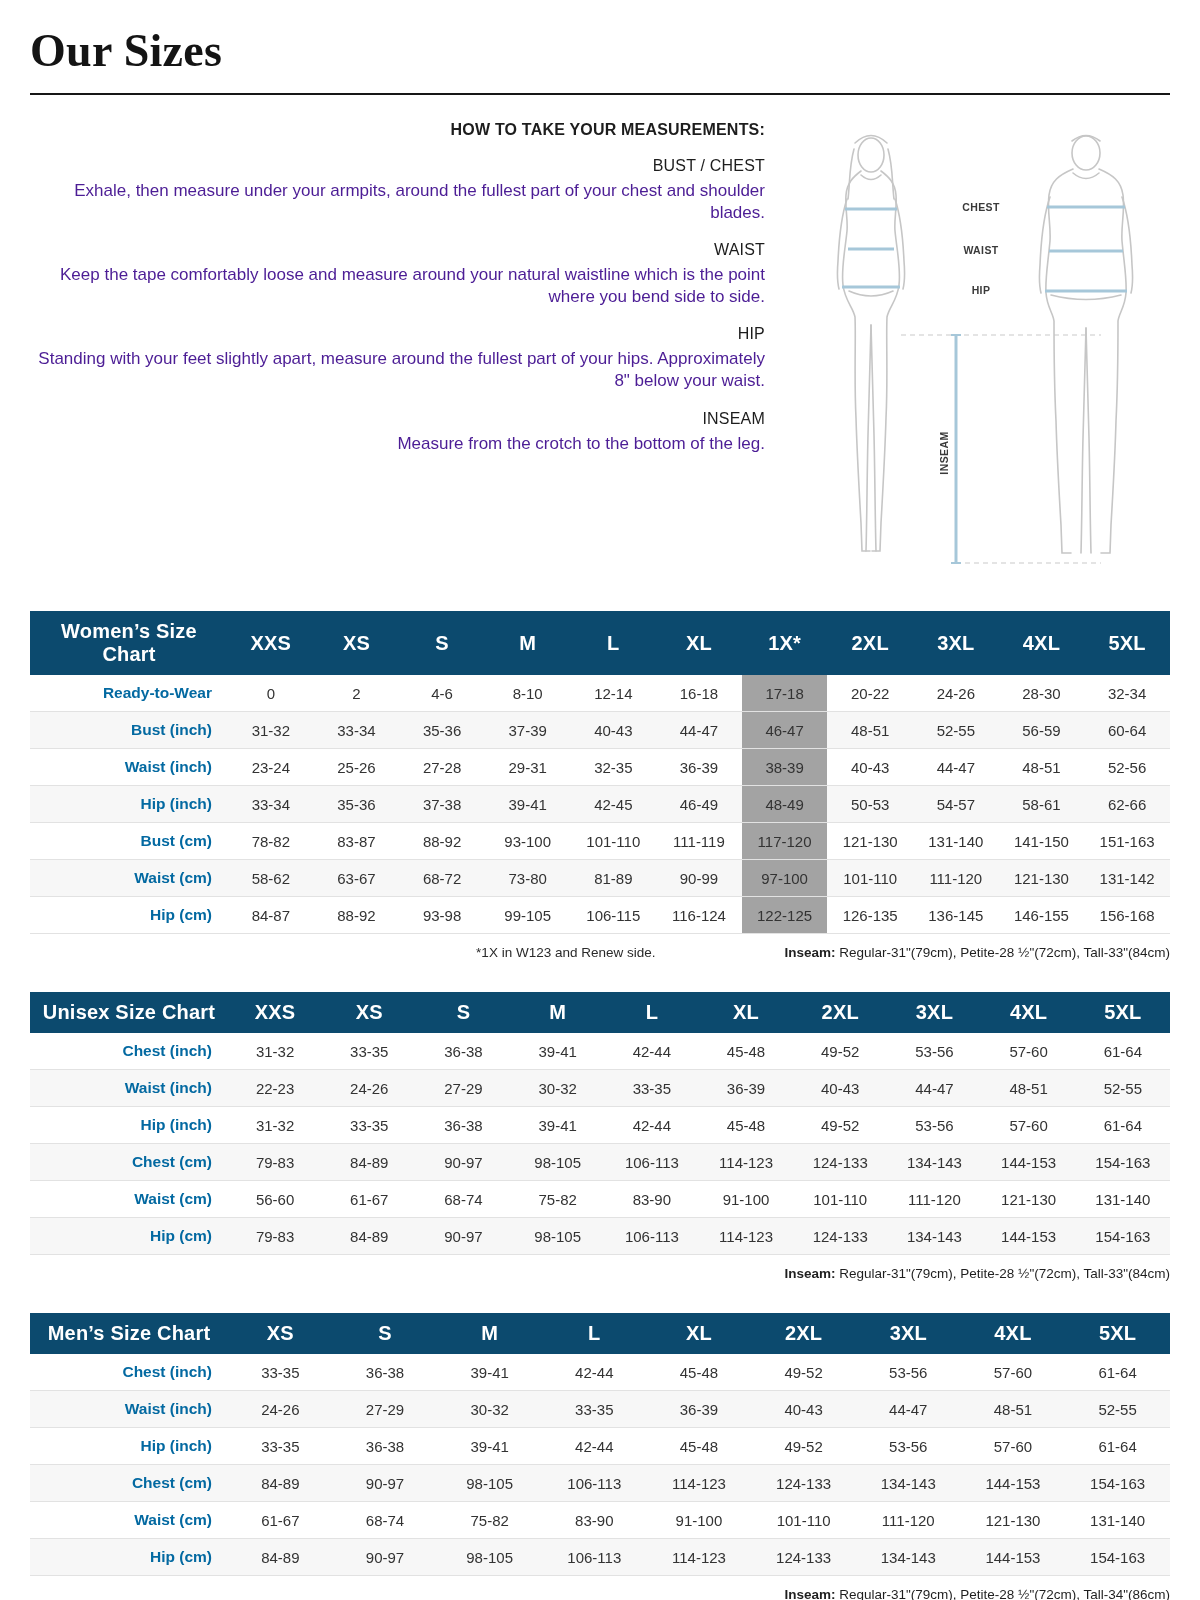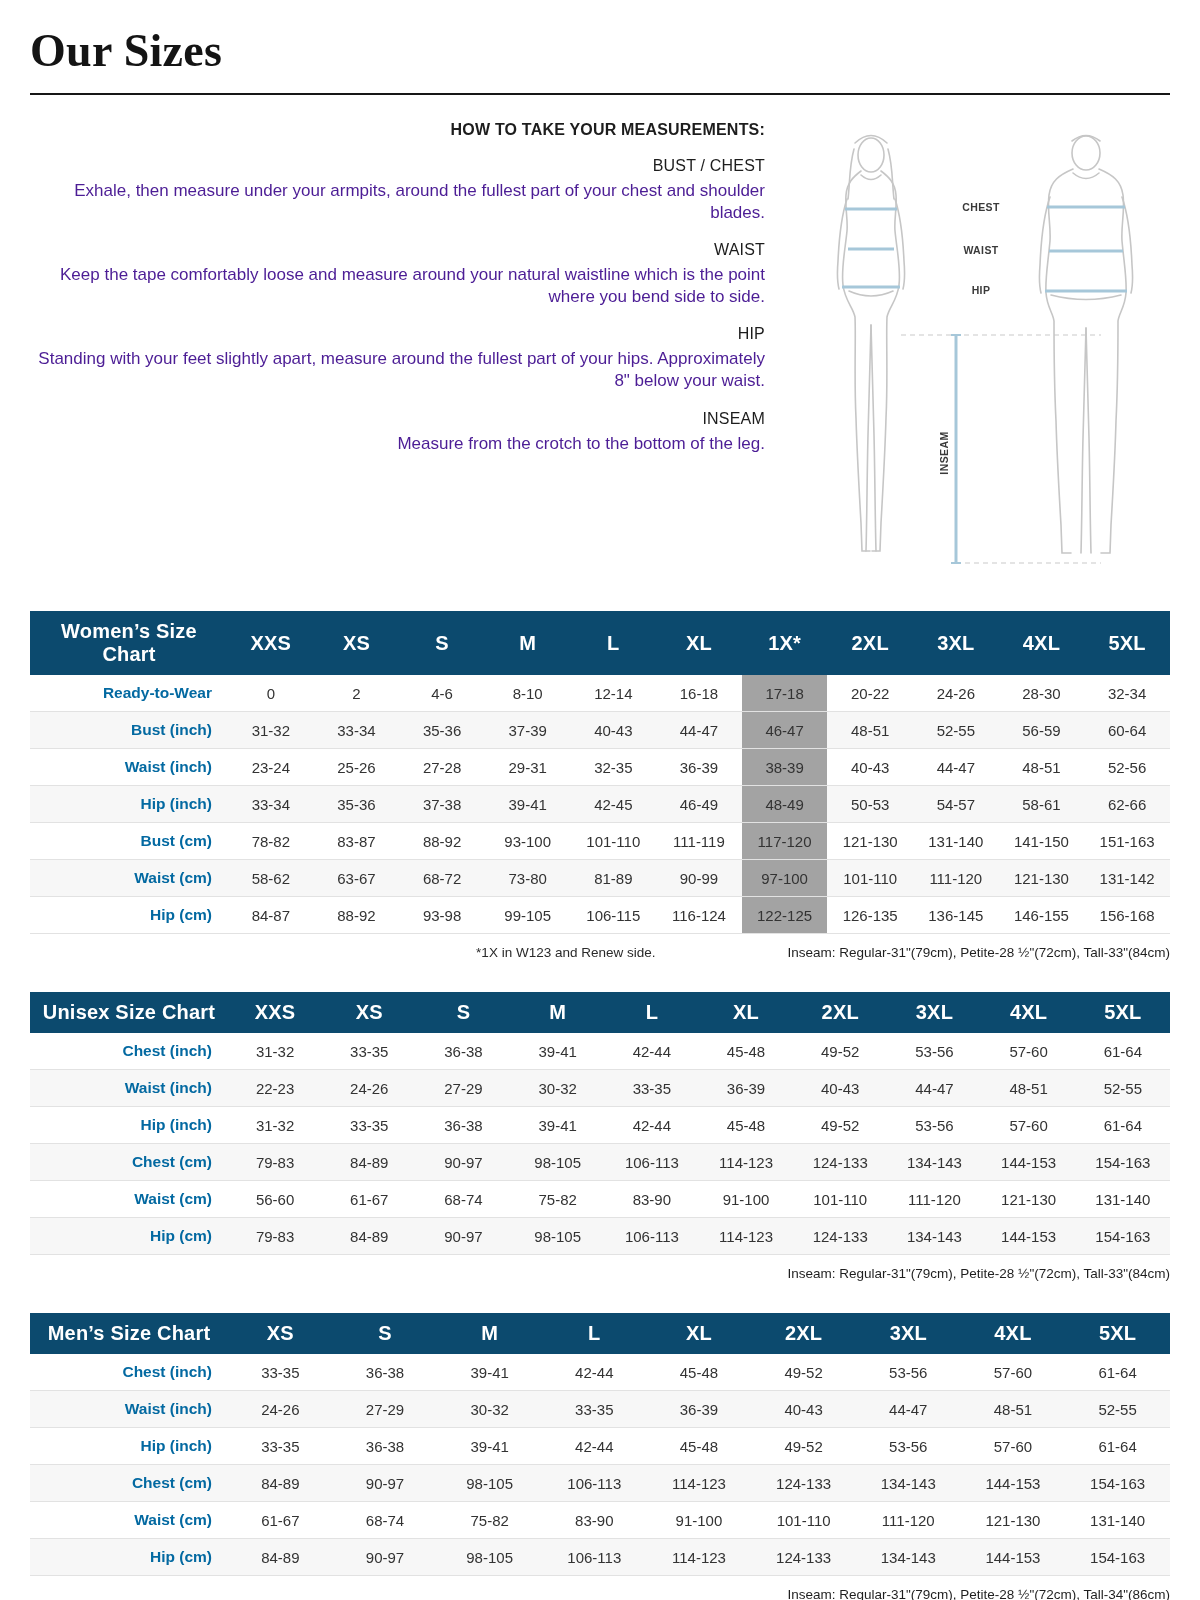--- a/index.html
+++ b/index.html
@@ -49,21 +49,21 @@
   .size-table tbody td.hl { background: #a3a3a3; }
 
   .footnote-row {
     position: relative; text-align: right; font-size: 13.5px;
     color: #1f1f1f; margin: 11px 0 30px 0; min-height: 17px;
   }
   .footnote-left {
     position: absolute; left: 47%; transform: translateX(-50%);
     white-space: nowrap; color: #2a2a2a;
   }
-  .footnote-right b { font-weight: 400; text-align: right; }
+  .footnote-right b { font-weight: 700; text-align: right; }
 </style>
 </head>
 <body>
 
 <div class="page">
 
   <h1 class="page-title">Our Sizes</h1>
   <hr class="title-rule">
 
   <div class="top">

